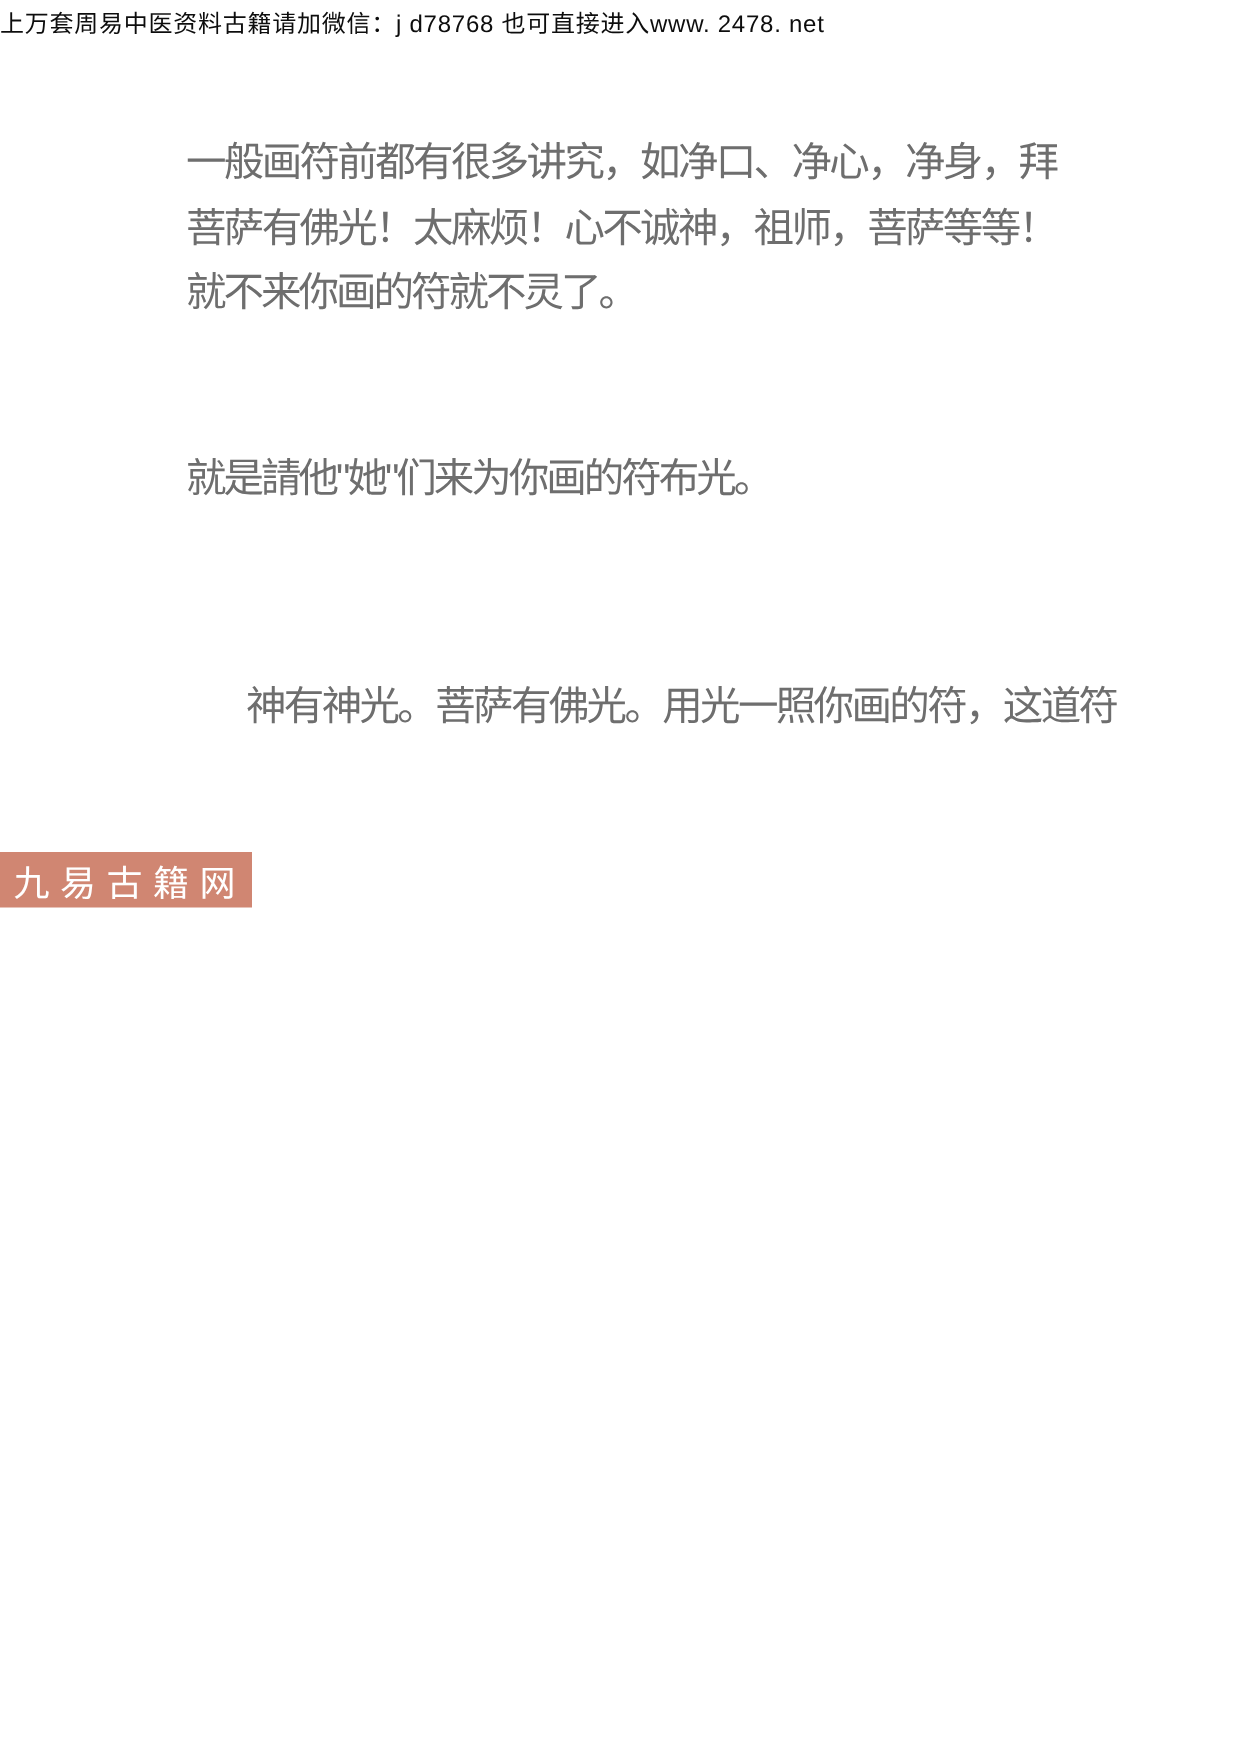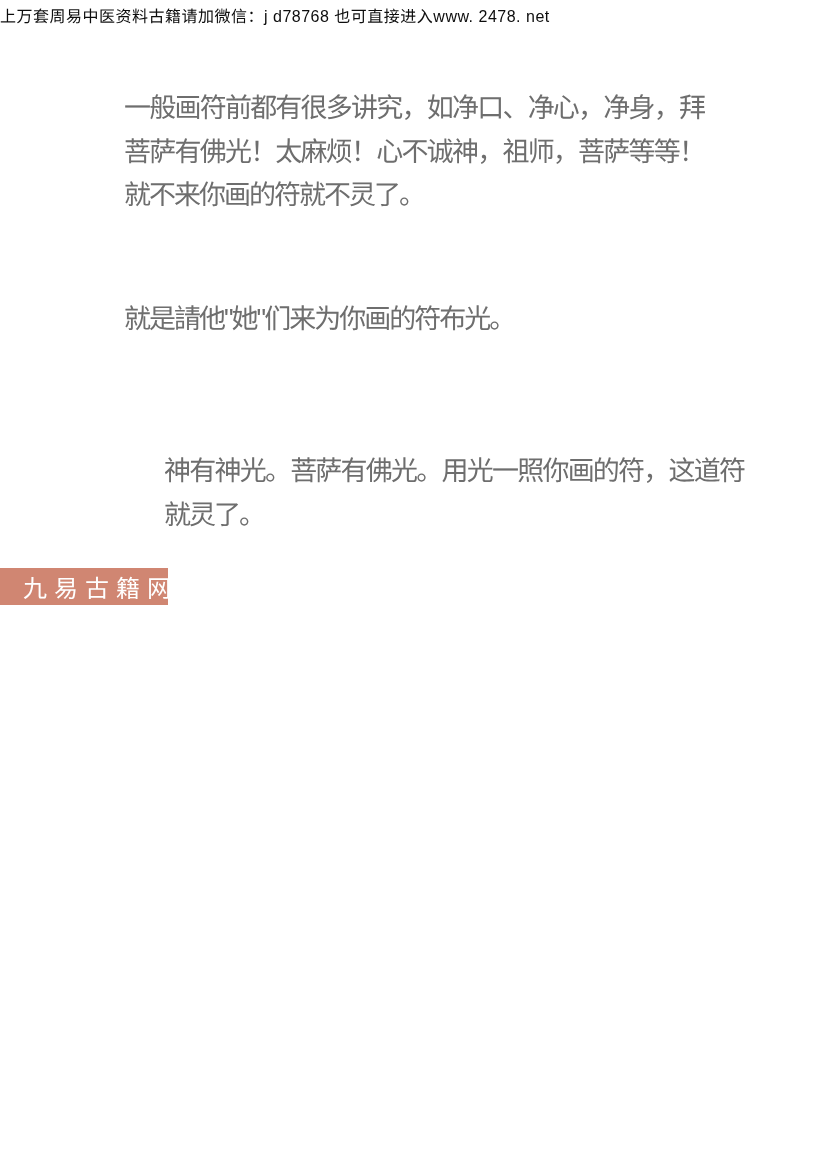--- a/index.html
+++ b/index.html
@@ -46,21 +46,21 @@
   .p3 { top: 450px; margin-left: 40px; }
   .p4 { top: 876px; }
   .watermark {
     position: absolute;
     left: 0;
     top: 568px;
     width: 168px;
     height: 37px;
     display: flex;
     align-items: center;
-    padding-left: 23px;
+    padding-left: 9px;
     box-sizing: border-box;
     font-family: "DejaVu Serif", serif;
     font-size: 24px;
     letter-spacing: 7px;
     white-space: nowrap;
   }
 </style>
 </head>
 <body>
 
@@ -73,21 +73,20 @@
       <div class="line j">菩萨有佛光！太麻烦！心不诚神，祖师，菩萨等等！</div>
       <div class="line">就不来你画的符就不灵了。</div>
     </div>
 
   <div class="paragraph p2">
       <div class="line">就是請他"她"们来为你画的符布光。</div>
     </div>
 
   <div class="paragraph p3">
       <div class="line j">神有神光。菩萨有佛光。用光一照你画的符，这道符</div>
-      <div class="line">就灵了。</div>
     </div>
 
   <div class="watermark" style="background: rgb(208, 134, 114); color: rgb(255, 255, 255);">
     <span>九易古籍网</span>
   </div>
 
 
 </div>
 
 </body></html>

